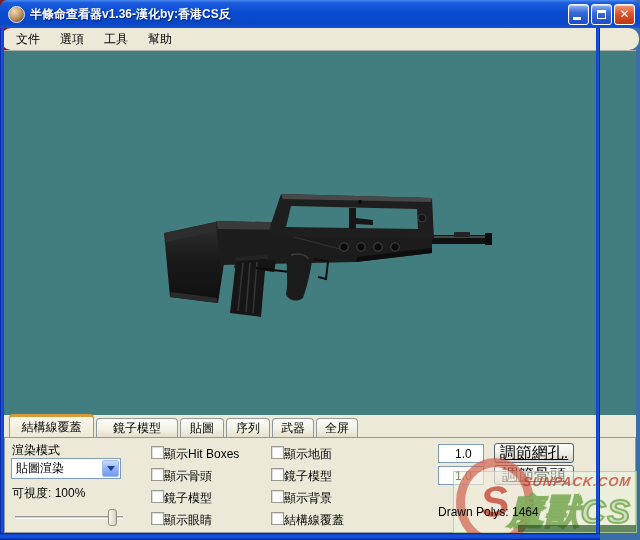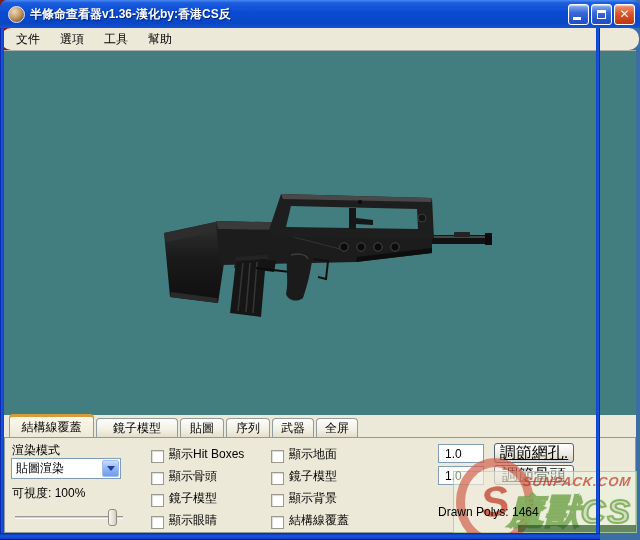--- a/index.html
+++ b/index.html
@@ -63,27 +63,27 @@
     border:1px solid #9ebcf0; display:flex; align-items:center; justify-content:center; }
   .chev { width:0; height:0; border-left:4px solid transparent; border-right:4px solid transparent;
     border-top:5px solid #1c3f94; }
 
   .slider { position:absolute; left:8px; top:70px; width:112px; height:18px; }
   .slider-track { position:absolute; left:2px; right:2px; top:8px; height:3px;
     border-top:1px solid #9c9a8e; border-bottom:1px solid #fff; background:#d6d2c2; }
   .slider-thumb { position:absolute; left:95px; top:1px; width:9px; height:17px; border-radius:3px;
     background:linear-gradient(90deg,#f8f8f4 0%,#e4e2d6 60%,#cfccba 100%); border:1px solid #8e8c7e; }
 
-  .cbrow { position:absolute; display:flex; align-items:flex-end; gap:5px; }
+  .cbrow { position:absolute; display:flex; align-items:flex-start; }
   .cbox { width:13px; height:13px; background:#fff; border:1px solid #9c9a8e;
     box-shadow:inset 1px 1px 1px rgba(0,0,0,.15); flex:0 0 auto; }
   .cblabel { font-size:12px; color:#000; white-space:nowrap; }
 
   .numinput { position:absolute; width:46px; height:19px; border:1px solid #7f9db9; background:#fff;
-    font-family:"Liberation Sans",sans-serif; font-size:12px; padding-left:6px; color:#000; }
+    font-family:"Liberation Sans",sans-serif; font-size:12px; padding-left:16px; color:#000; }
   .xpbtn { position:absolute; width:80px; height:20px; border:1px solid #53626f; border-radius:3px;
     background:linear-gradient(180deg,#fff 0%,#ecebe5 55%,#d8d0c4 100%);
     font-family:"Liberation Sans",sans-serif; font-size:16px; color:#000;
     text-decoration:underline; display:flex; align-items:center; justify-content:center; }
 
   .polys { position:absolute; left:433px; top:67px; font-size:12px; color:#000; z-index:6; }
 
   
   .watermark { position:absolute; left:448px; top:33px; width:184px; height:62px; z-index:5;
     background:rgba(235,244,224,.55); border:1px solid rgba(140,190,110,.55); pointer-events:none; }

